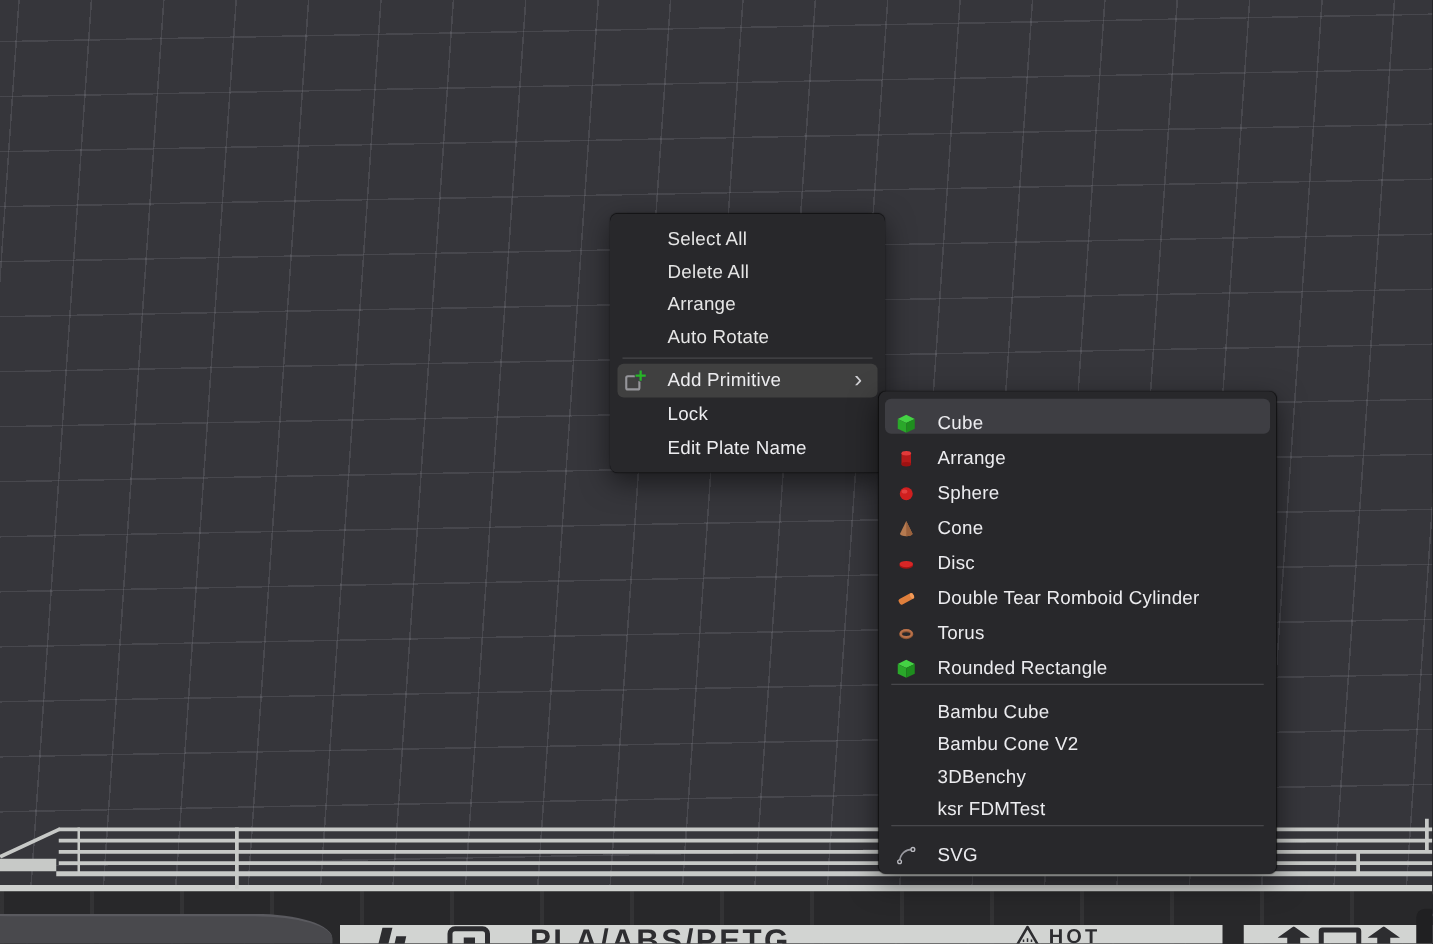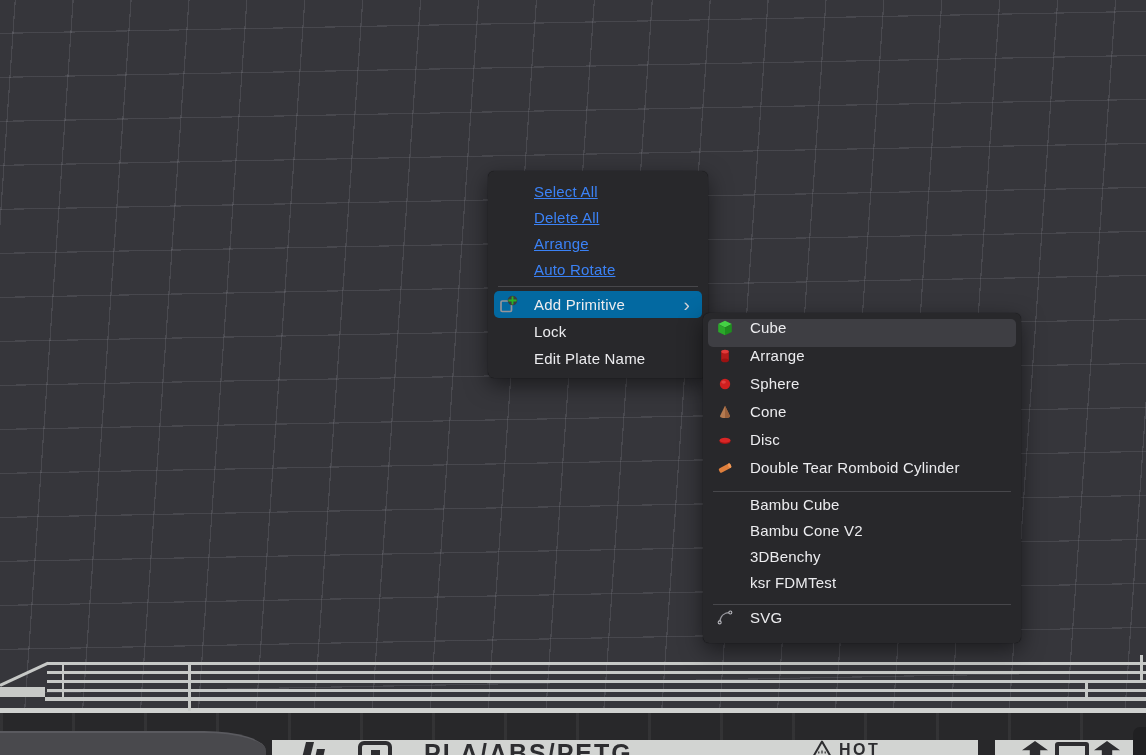--- a/index.html
+++ b/index.html
@@ -44,28 +44,28 @@
   .qr-box .dot{width:9px;height:8px;background:#2d2d30;margin:5px auto 0;}
   .corner-tab{position:absolute;left:1133px;top:727px;width:13px;height:28px;background:#202022;border-top-left-radius:7px;}
   
   .menu{
     position:absolute;background:#28282b;border-radius:6px;
     box-shadow:0 7px 22px rgba(0,0,0,.5), 0 0 1px rgba(0,0,0,.8);
     z-index:10;color:#ececef;font-size:15px;letter-spacing:.2px;
   }
   .cmenu{left:488px;top:171px;width:220px;padding:7px 0 6px;}
   .mrow{position:relative;display:flex;align-items:center;height:27px;margin:0 6px;border-radius:5px;}
-  .mrow.dis{height:26px;color:#3b82f6;text-decoration:underline;}
-  .mrow.hl{background:#0369a1;}
+  .mrow.dis{height:26px;color:#e5e5e5;}
+  .mrow.hl{background:#404040;}
   .mlabel{padding-left:40px;white-space:nowrap;}
   .msep{height:1px;background:#47474b;margin:4px 10px;}
   .ap-ic{position:absolute;left:4px;top:50%;transform:translateY(-50%);width:20px;height:20px;}
   .chev{position:absolute;right:12px;top:50%;transform:translateY(-54%);font-size:19px;color:#d2d2d6;line-height:1;}
   .smenu{left:703px;top:313px;width:318px;padding:6px 0;}
-  .srow{display:flex;align-items:flex-start;height:28px;margin:0 5px;border-radius:5px;}
+  .srow{display:flex;align-items:flex-end;height:28px;margin:0 5px;border-radius:5px;}
   .srow.model{height:26px;}
   .srow.hl{background:#3e3e43;}
   .icn{flex:0 0 16px;width:16px;height:17px;margin-left:9px;display:flex;align-items:center;}
   .slabel{margin-left:17px;white-space:nowrap;}
   .srow.noicon .slabel{margin-left:42px;}
   svg{display:block;}
 </style>
 </head>
 <body>
 
@@ -205,20 +205,39 @@
       <span class="icn">
         <svg width="16" height="16" viewBox="0 0 16 16">
           <g transform="rotate(-28 8 8)">
             <rect x="1.6" y="5.6" width="12.8" height="5" rx="1.6" fill="#df7f3c"></rect>
             <ellipse cx="13.2" cy="8.1" rx="1.4" ry="2.4" fill="#f29a58"></ellipse>
           </g>
         </svg>
       </span>
       <span class="slabel">Double Tear Romboid Cylinder</span>
     </div>
+    <div class="srow">
+      <span class="icn">
+        <svg width="16" height="16" viewBox="0 0 16 16">
+          <ellipse cx="8" cy="8.3" rx="4.5" ry="2.8" fill="none" stroke="#8d5534" stroke-width="2.4"></ellipse>
+          <ellipse cx="8" cy="7.8" rx="4.5" ry="2.8" fill="none" stroke="#b9714a" stroke-width="1.6"></ellipse>
+        </svg>
+      </span>
+      <span class="slabel">Torus</span>
+    </div>
+    <div class="srow">
+      <span class="icn">
+        <svg width="16" height="16" viewBox="0 0 16 16">
+          <polygon points="8,0.8 14.8,4.1 8,7.4 1.2,4.1" fill="#44d244"></polygon>
+          <polygon points="1.2,4.1 8,7.4 8,15.2 1.2,11.9" fill="#2aa82a"></polygon>
+          <polygon points="14.8,4.1 8,7.4 8,15.2 14.8,11.9" fill="#1e8e1e"></polygon>
+        </svg>
+      </span>
+      <span class="slabel">Rounded Rectangle</span>
+    </div>
     <div class="msep"></div>
     <div class="srow model noicon">
       <span class="slabel">Bambu Cube</span>
     </div>
     <div class="srow model noicon">
       <span class="slabel">Bambu Cone V2</span>
     </div>
     <div class="srow model noicon">
       <span class="slabel">3DBenchy</span>
     </div>

